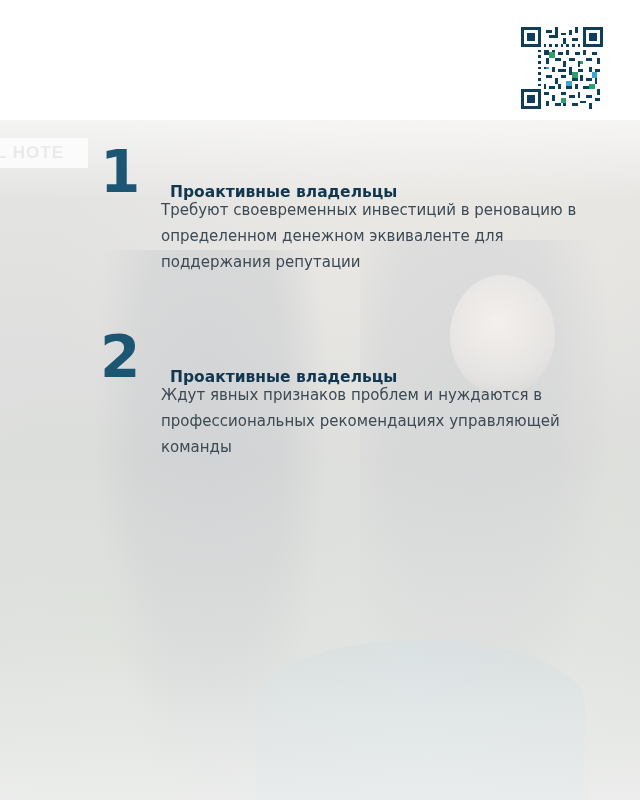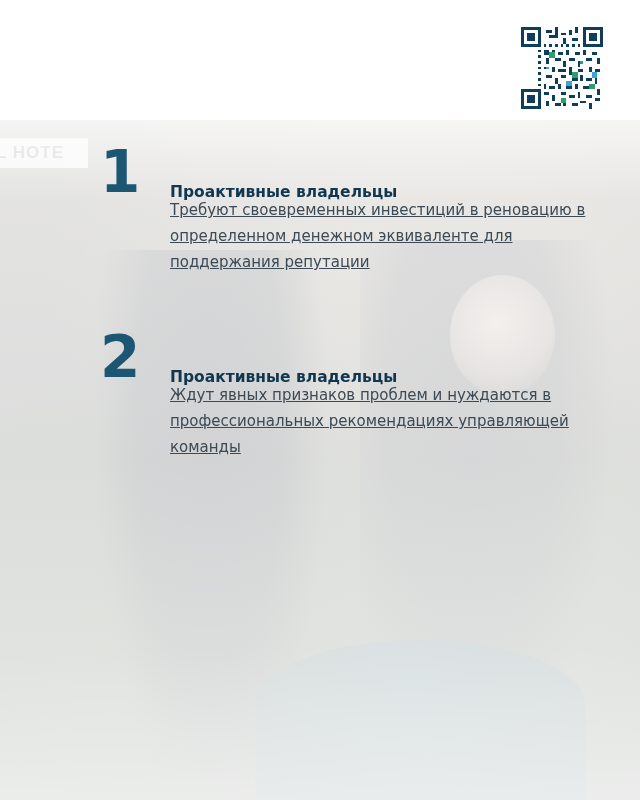--- a/index.html
+++ b/index.html
@@ -196,28 +196,27 @@
     top: 0;
     font-size: 15.5px;
     font-weight: bold;
     color: #10374f;
     font-family: "DejaVu Sans", sans-serif;
     margin-top: 28px;
   }
 
   .item-body {
     position: absolute;
-    left: 140px;
+    left: 131px;
     top: 42px;
     width: 420px;
     font-size: 15px;
     line-height: 26px;
     color: #3b4a55;
     font-family: "DejaVu Sans", sans-serif;
-    text-decoration: underline;
   }
 </style>
 </head>
 <body>
 
 <div class="poster">
 
   <div class="photo-area">
     <div class="photo-bg"></div>
     <div class="photo-person-left"></div>

